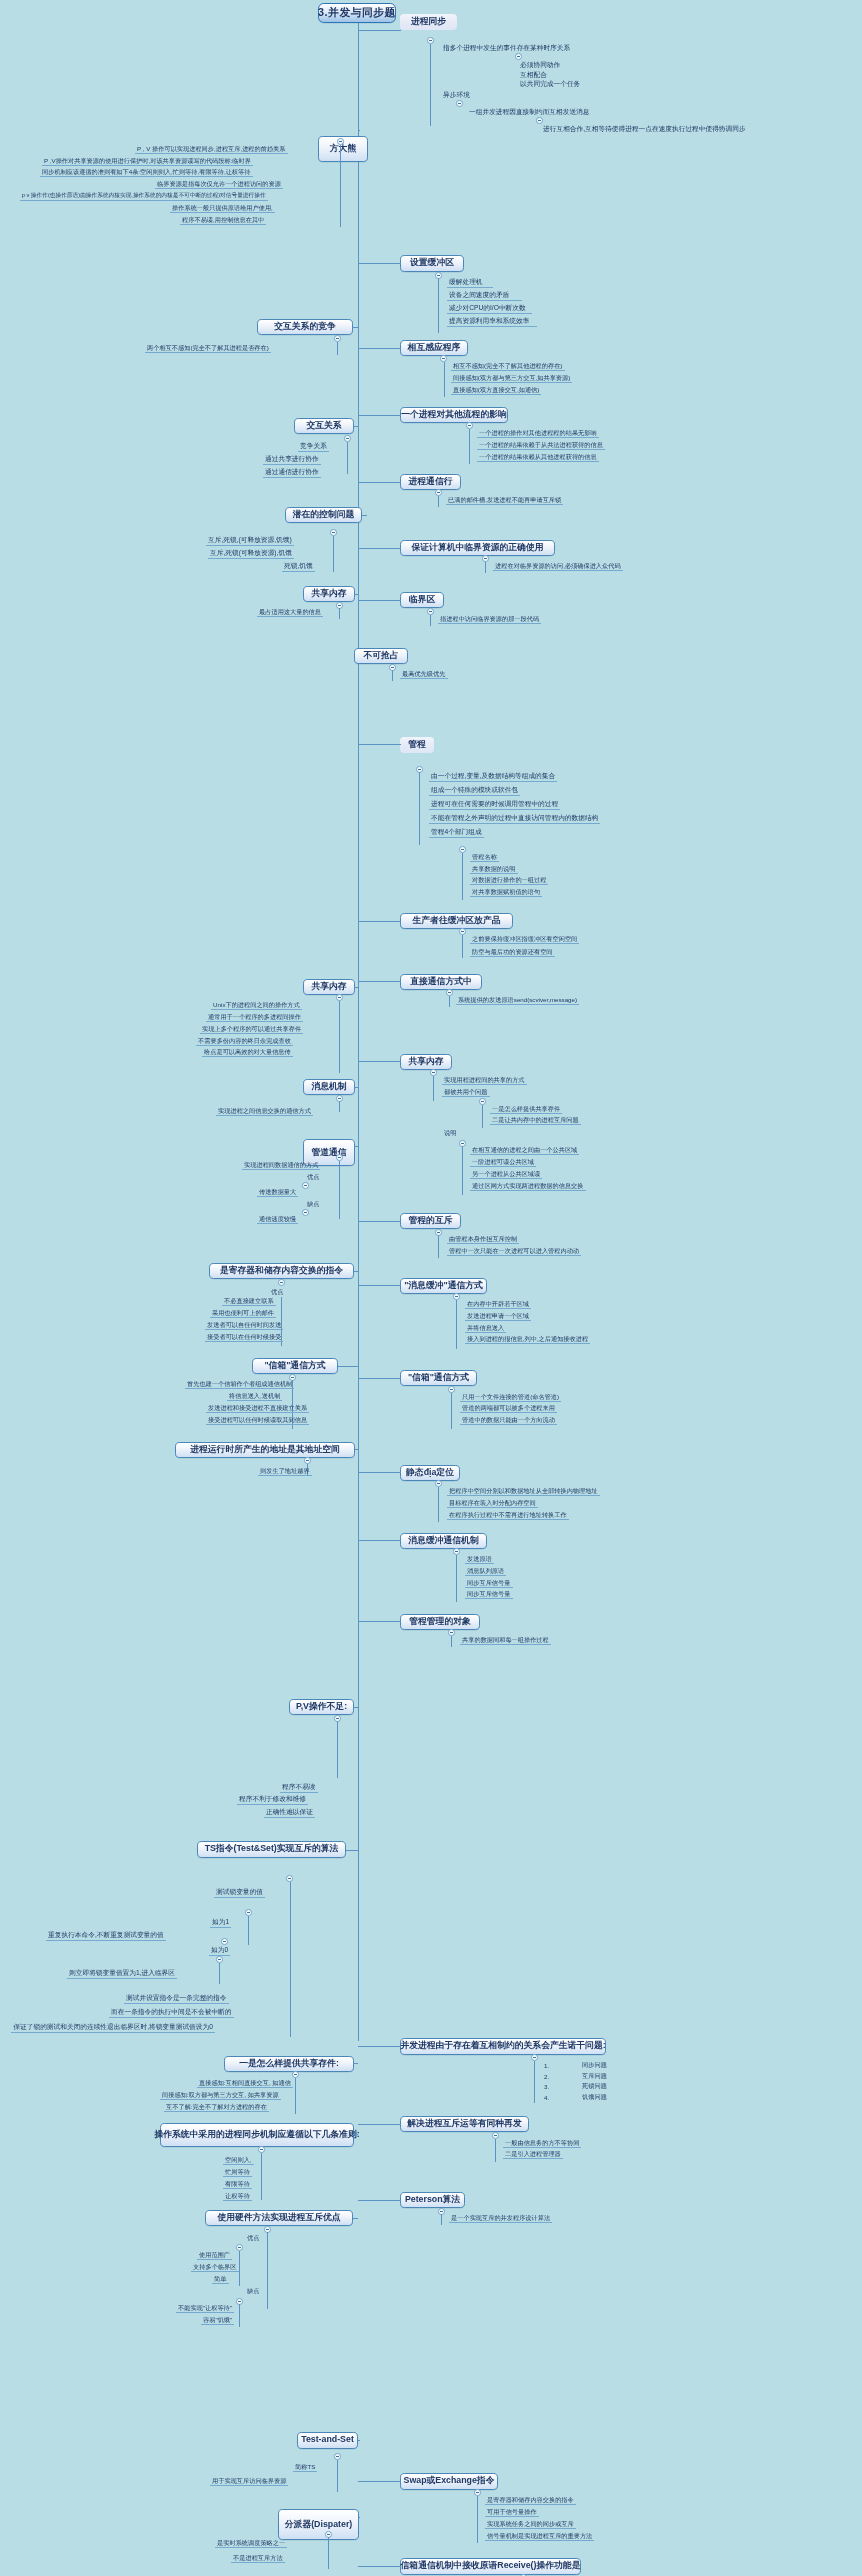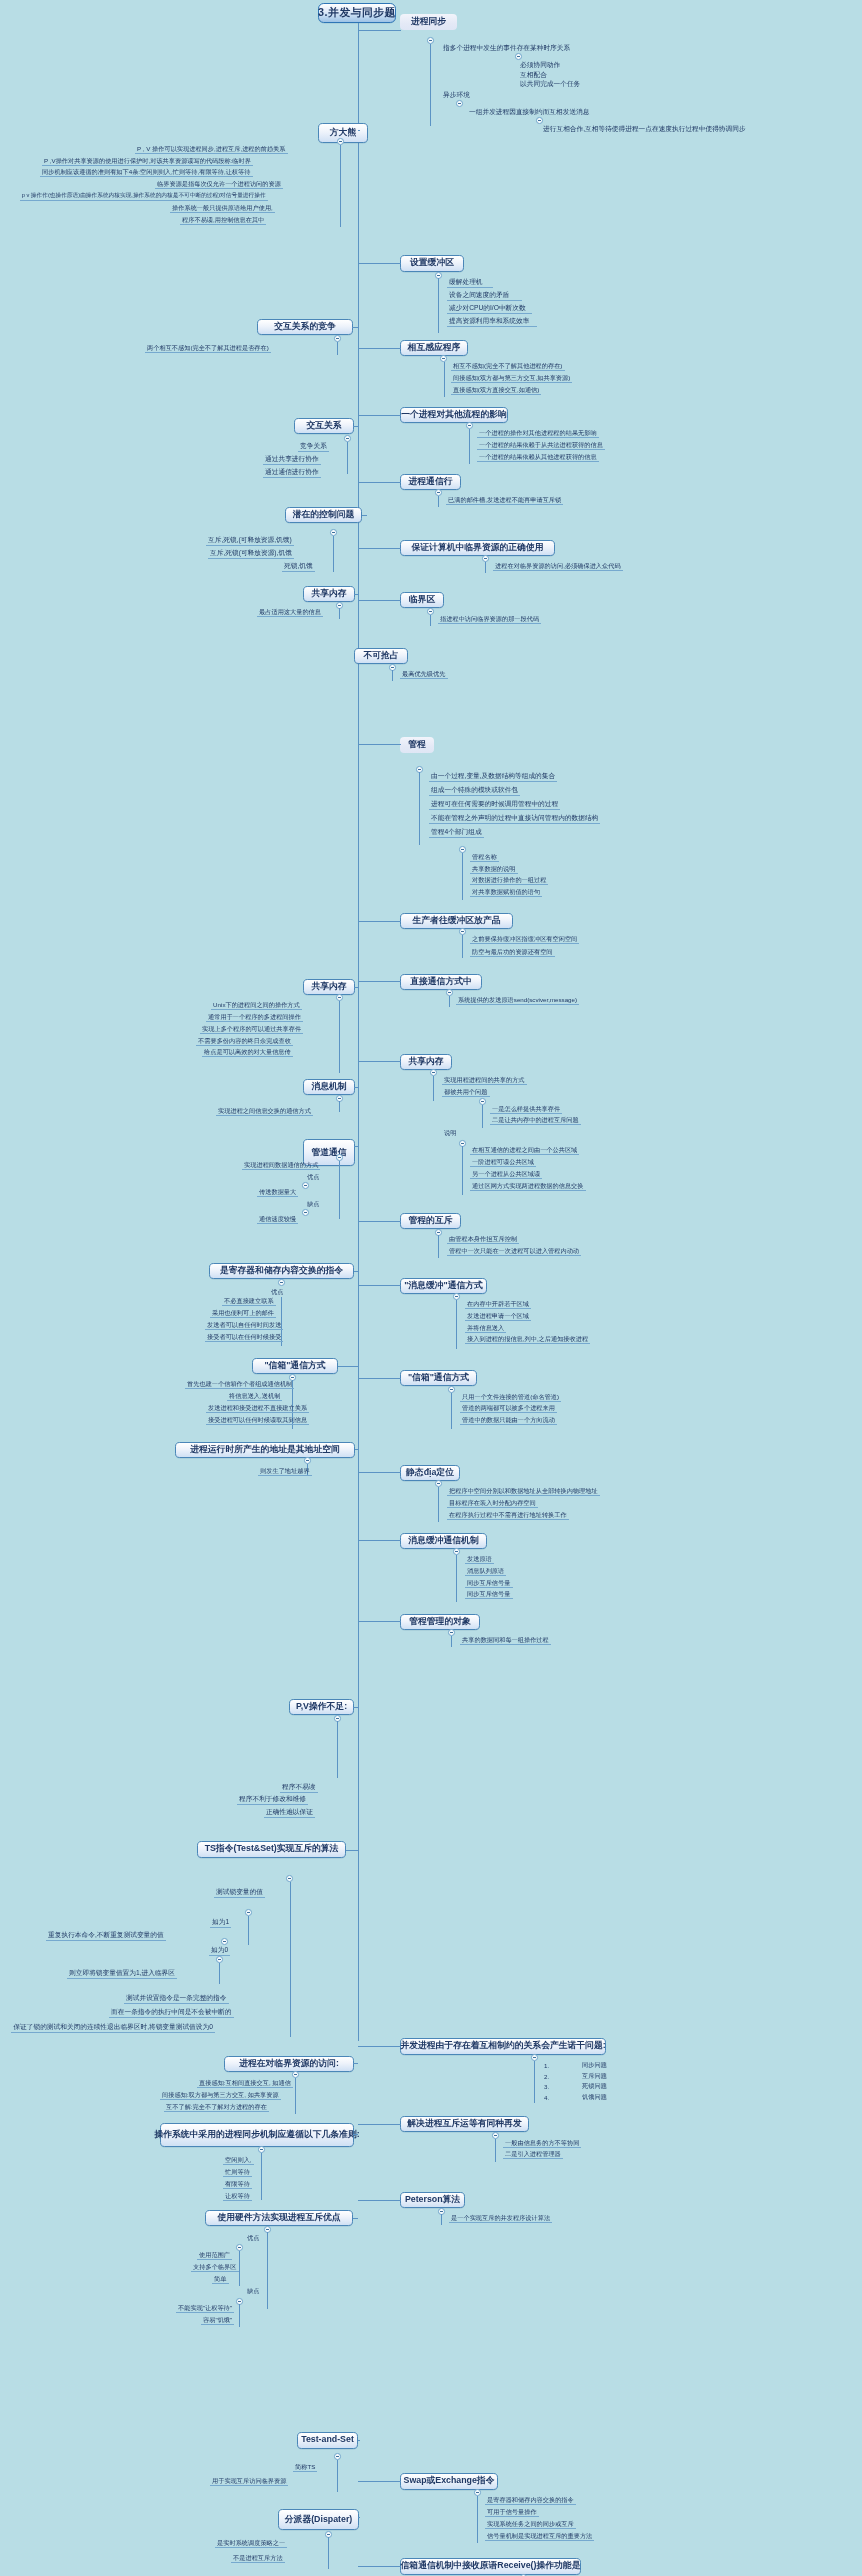--- a/index.html
+++ b/index.html
@@ -277,21 +277,21 @@
   <div class="ln v" style="left:477px; top:2496px; height:47px;"></div>
   <div class="leaf t12" style="left:485px; top:2496px;">是寄存器和储存内容交换的指令</div>
   <div class="leaf t12" style="left:485px; top:2508px;">可用于信号量操作</div>
   <div class="leaf t12" style="left:485px; top:2520px;">实现系统任务之间的同步或互斥</div>
   <div class="leaf t12" style="left:485px; top:2532px;">信号量机制是实现进程互斥的重要方法</div>
 
   <div class="box lv1" style="left:400px; top:2558px; width:181px; height:16.5px;">信箱通信机制中接收原语Receive()操作功能是</div>
   <div class="ln h" style="left:358px; top:2566px; width:43px;"></div>
   <div class="tog" style="left:520px; top:2574px;"></div>
 
-  <div class="box lv1" style="left:318px; top:123px; width:50px; height:20px;">方大熊</div>
+  <div class="box lv1" style="left:318px; top:136px; width:50px; height:26px;">方大熊</div>
   <div class="ln h" style="left:358px; top:130px; width:2.1px;"></div>
   <div class="tog" style="left:337px; top:138px;"></div>
   <div class="ln v" style="left:340px; top:145px; height:82px;"></div>
   <div class="leaf t12" style="left:135px; top:145px; text-align:right;">P , V 操作可以实现进程同步,进程互斥,进程的前趋关系</div>
   <div class="leaf t12" style="left:42px; top:157px;">P ,V操作对共享资源的使用进行保护时,对该共享资源读写的代码段称:临时界</div>
   <div class="leaf t12" style="left:40px; top:168px;">同步机制应该遵循的准则有如下4条:空闲则则入,忙则等待,有限等待,让权等待</div>
   <div class="leaf t12" style="left:155px; top:180px;">临界资源是指每次仅允许一个进程访问的资源</div>
   <div class="leaf t11" style="left:19.6px; top:192px;">p v 操作作(也操作原语)由操作系统内核实现,操作系统的内核是不可中断的过程)对信号量进行操作</div>
   <div class="leaf t12" style="left:170px; top:204px;">操作系统一般只提供原语给用户使用,</div>
   <div class="leaf t12" style="left:180px; top:216px;">程序不易读,用控制信息在其中</div>
@@ -396,21 +396,21 @@
   <div class="tog" style="left:221px; top:1938px;"></div>
   <div class="leaf t13" style="left:46px; top:1931px;">重复执行本命令,不断重复测试变量的值</div>
   <div class="leaf t13" style="left:209px; top:1946px;">如为0</div>
   <div class="tog" style="left:216px; top:1956px;"></div>
   <div class="ln v" style="left:219px; top:1963px; height:20.6px;"></div>
   <div class="leaf t13" style="left:67px; top:1969px;">则立即将锁变量值置为1,进入临界区</div>
   <div class="leaf t13" style="left:124px; top:1994px;">测试并设置指令是一条完整的指令</div>
   <div class="leaf t13" style="left:109px; top:2008px;">而在一条指令的执行中间是不会被中断的</div>
   <div class="leaf t13" style="left:11.3px; top:2023px;">保证了锁的测试和关闭的连续性退出临界区时,将锁变量测试值设为0</div>
 
-  <div class="box lv1" style="left:224px; top:2056px; width:130px; height:15.5px;">进程在对临界资源的访问:</div>
+  <div class="box lv1" style="left:224px; top:2056px; width:130px; height:15.5px;">一是怎么样提供共享存件:</div>
   <div class="ln h" style="left:353px; top:2063px; width:5.2px;"></div>
   <div class="tog" style="left:292px; top:2071px;"></div>
   <div class="ln v" style="left:295px; top:2078px; height:36px;"></div>
   <div class="leaf t12" style="left:197px; top:2079px;">直接感知:互相间直接交互, 如通信</div>
   <div class="leaf t12" style="left:160px; top:2091px;">间接感知:双方都与第三方交互, 如共享资源</div>
   <div class="leaf t12" style="left:164px; top:2103px;">互不了解:完全不了解对方进程的存在</div>
 
   <div class="box lv1" style="left:160px; top:2123px; width:194px; height:24px; text-align:center;">操作系统中采用的进程同步机制应遵循以下几条准则:</div>
   <div class="ln h" style="left:353px; top:2134px; width:5.2px;"></div>
   <div class="tog" style="left:258px; top:2146px;"></div>
@@ -436,21 +436,21 @@
   <div class="leaf t12" style="left:176px; top:2304px;">不能实现"让权等待"</div>
   <div class="leaf t12" style="left:201px; top:2316px;">容易"饥饿"</div>
 
   <div class="box lv1" style="left:297px; top:2432px; width:61px; height:16.5px;">Test-and-Set</div>
   <div class="ln h" style="left:358px; top:2440px; width:2.1px;"></div>
   <div class="tog" style="left:334px; top:2453px;"></div>
   <div class="ln v" style="left:337px; top:2460px; height:32px;"></div>
   <div class="leaf t12" style="left:293px; top:2463px;">简称TS</div>
   <div class="leaf t12" style="left:210px; top:2477px;">用于实现互斥访问临界资源</div>
 
-  <div class="box lv1" style="left:278px; top:2509px; width:81px; height:21px;">分派器(Dispater)</div>
+  <div class="box lv1" style="left:278px; top:2509px; width:81px; height:31px;">分派器(Dispater)</div>
   <div class="ln h" style="left:358px; top:2517px; width:2.1px;"></div>
   <div class="tog" style="left:325px; top:2531px;"></div>
   <div class="ln v" style="left:328px; top:2537px; height:32px;"></div>
   <div class="leaf t12" style="left:215px; top:2539px;">是实时系统调度策略之一</div>
   <div class="leaf t12" style="left:231px; top:2554px;">不是进程互斥方法</div>
 
 </div>
 
 
 </body></html>

